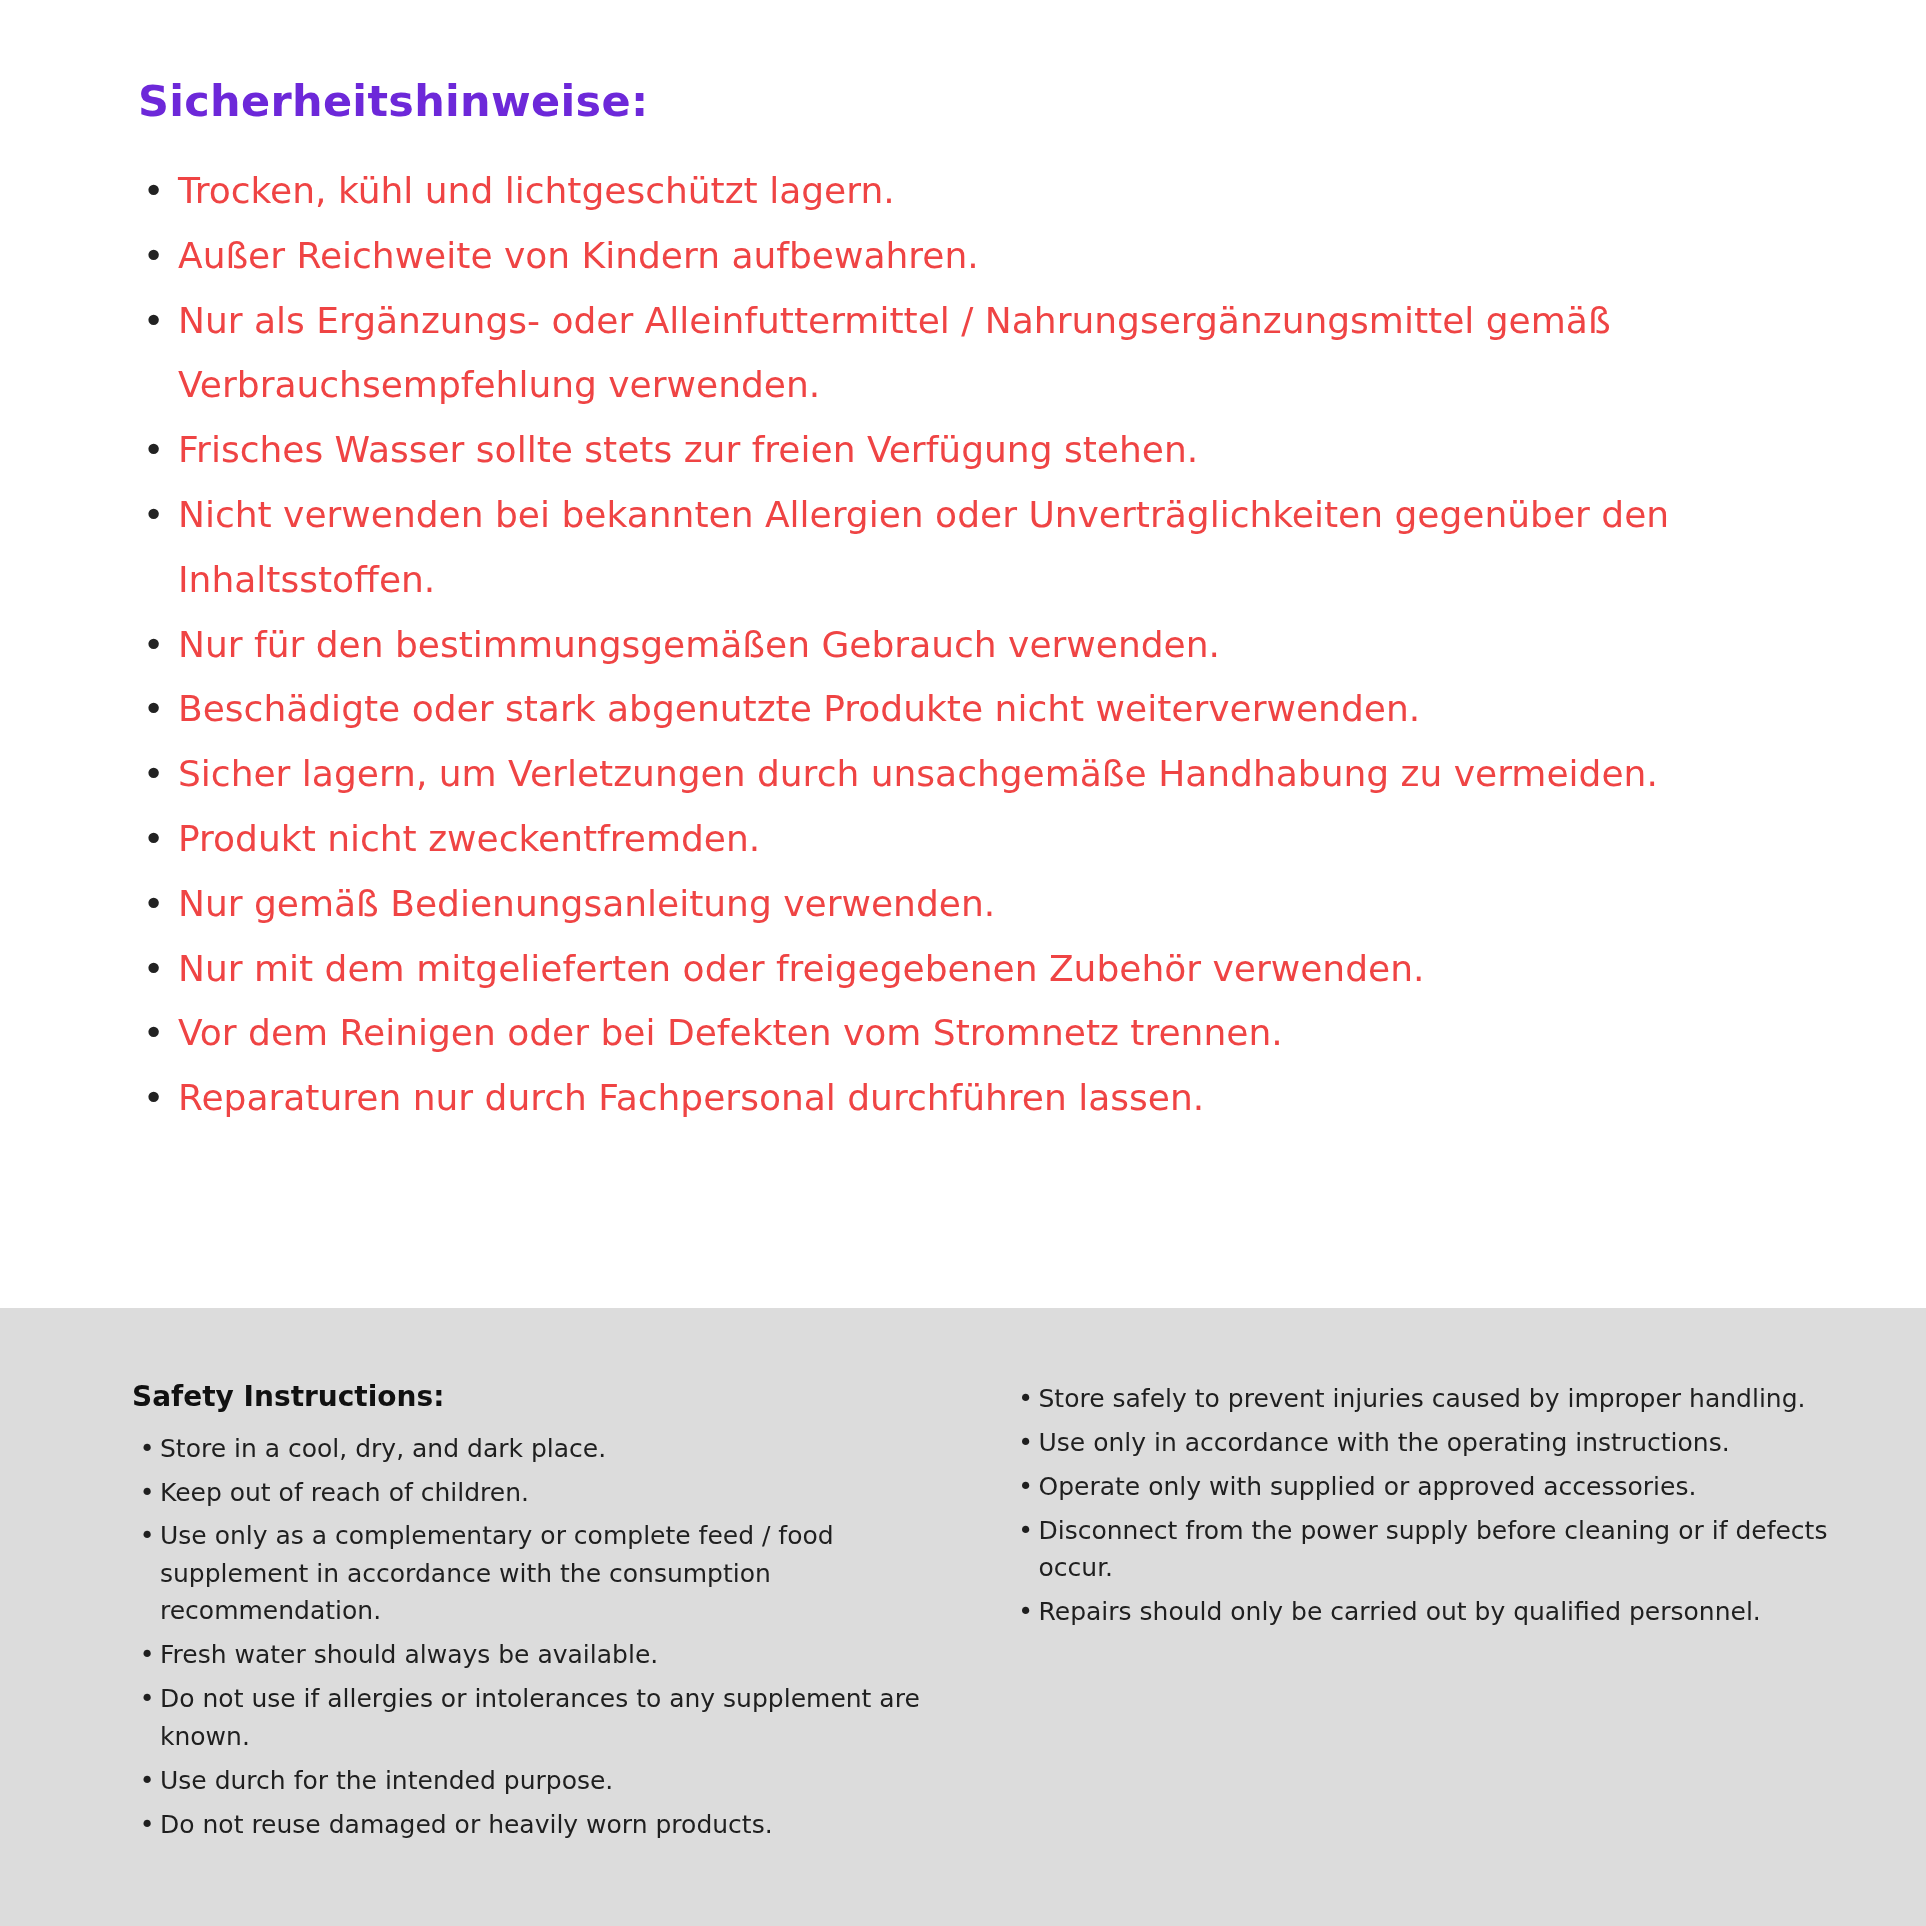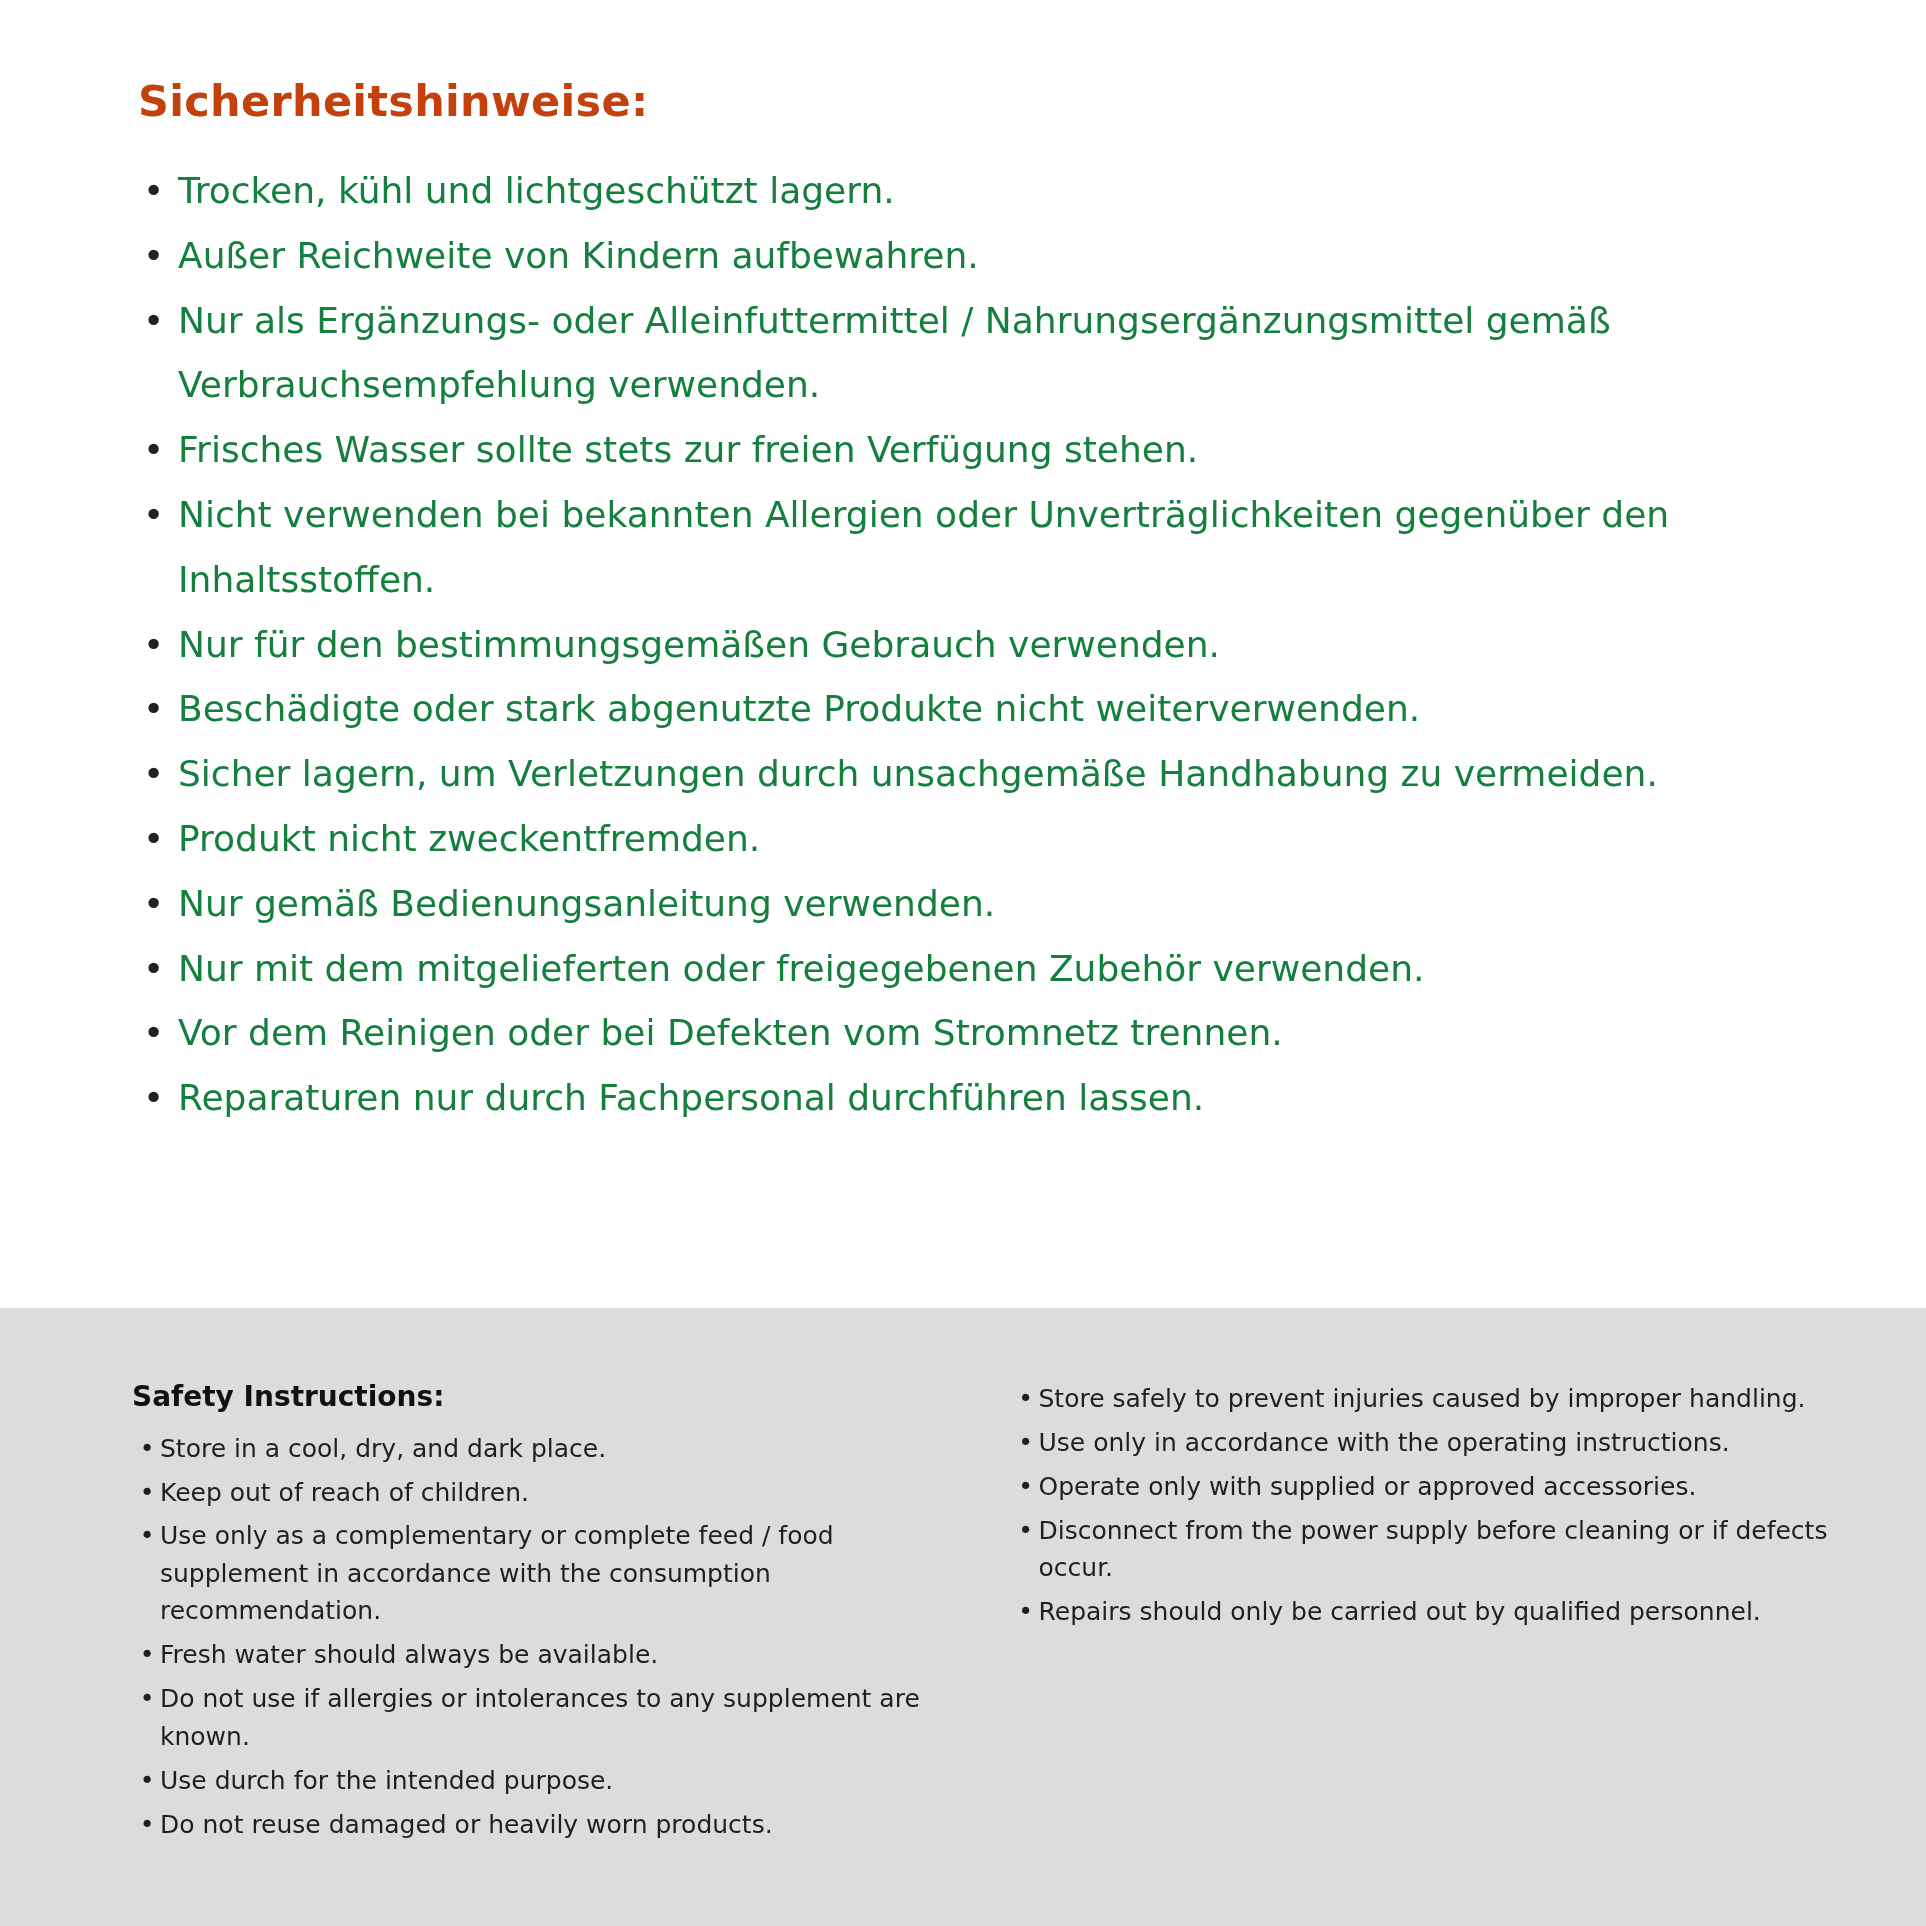--- a/index.html
+++ b/index.html
@@ -25,31 +25,31 @@
   
   .german-section {
     box-sizing: border-box;
     height: 1308px;
     padding: 76px 96px 0 138px;
     background: #ffffff;
   }
   .german-title {
     font-size: 43px;
     font-weight: 700;
-    color: #c2410c;
+    color: #6d28d9;
     margin: 0 0 33px 0;
     letter-spacing: 0.3px;
   }
   .de-list {
     list-style: none;
     margin: 0;
     padding: 0;
     font-size: 36px;
     line-height: 1.8;
-    color: #15803d;
+    color: #ef4444;
     max-width: 1721px;
   }
   .de-list li {
     position: relative;
     padding-left: 40px;
   }
   .de-list li::before {
     content: "\2022";
     position: absolute;
     left: 5.1px;

